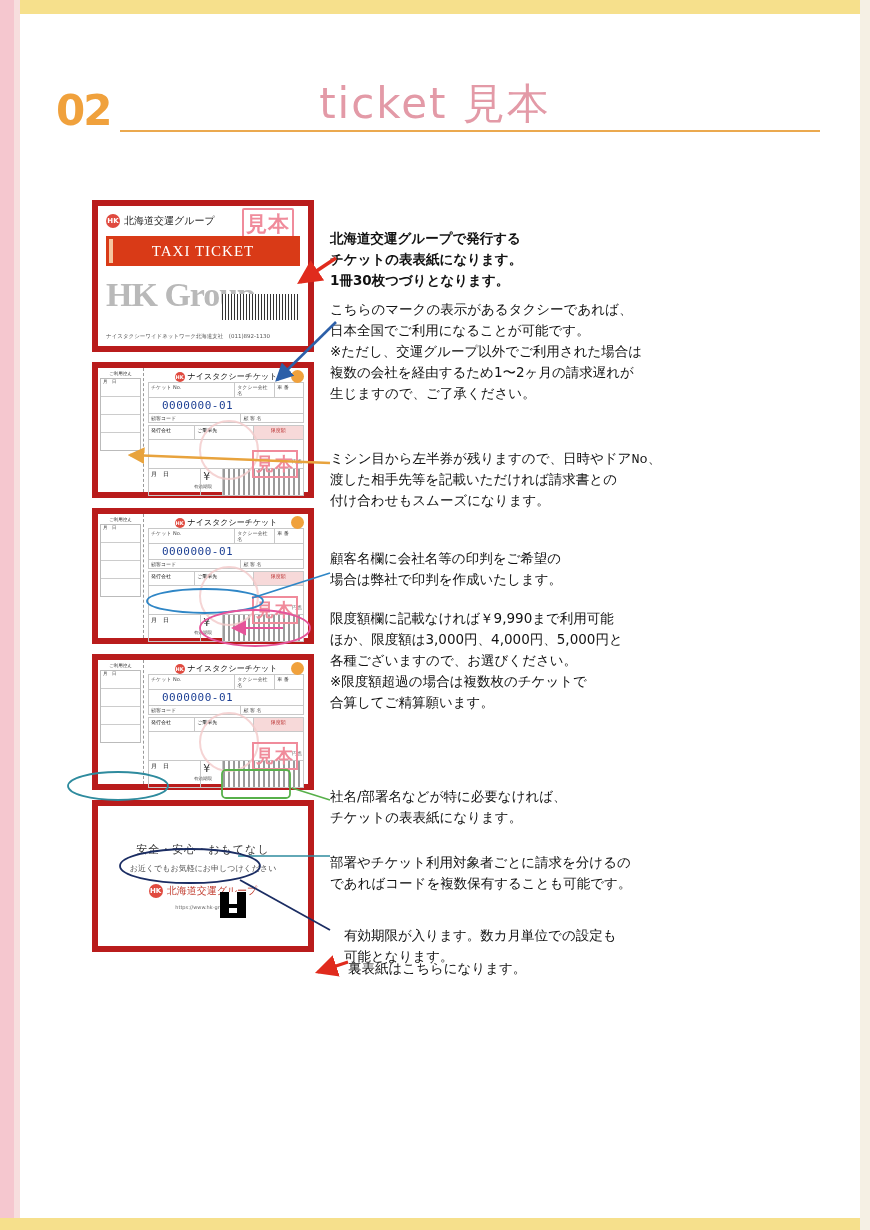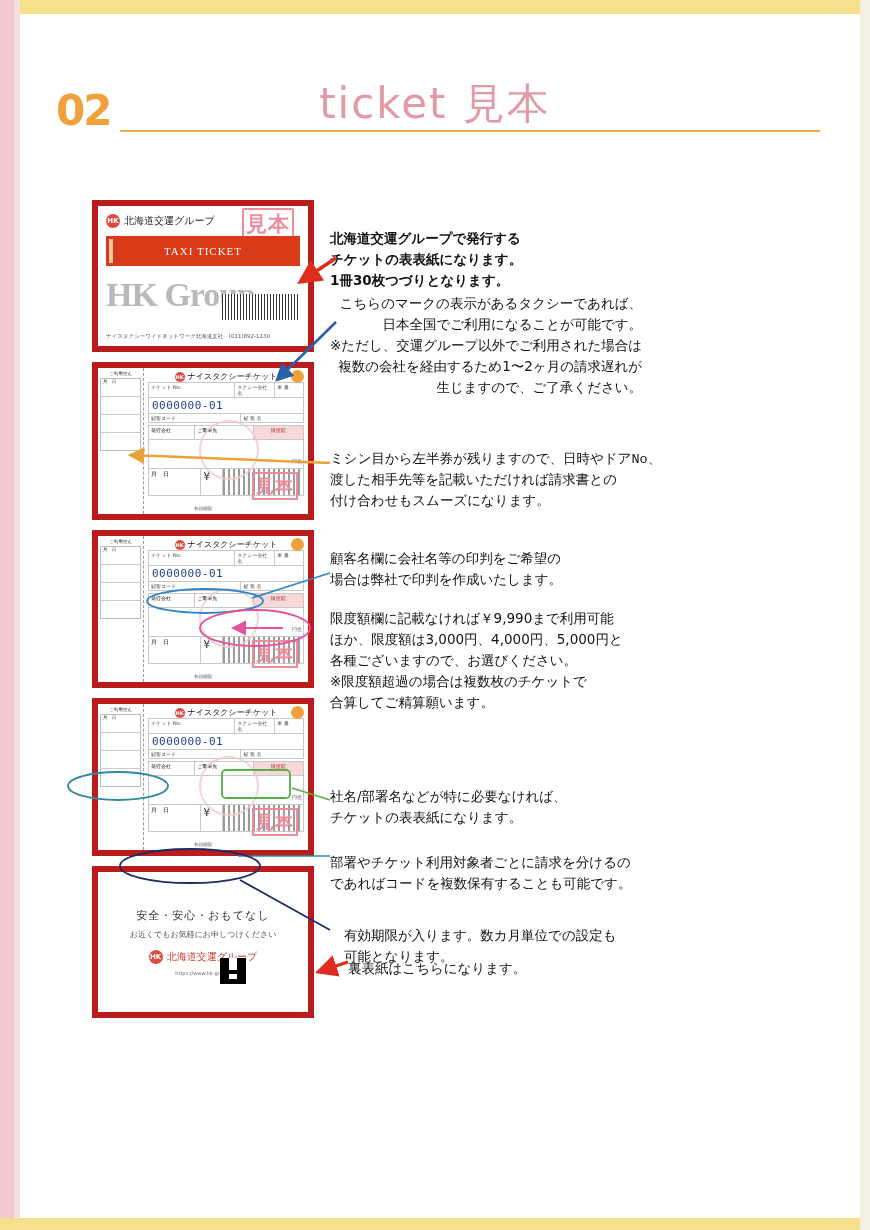--- a/index.html
+++ b/index.html
@@ -57,33 +57,33 @@
     letter-spacing:1px;
   }
   .red-band{
     margin-top:6px;height:30px;background:#d93a17;
     display:flex;align-items:center;justify-content:center;
     position:relative;
   }
   .red-band:before{
     content:"";position:absolute;left:3px;top:3px;bottom:3px;width:4px;background:#f6c6a0;
   }
-  .red-band-text{color:#fff;font-size:11px;letter-spacing:1px;font-family:"Liberation Serif",serif;}
+  .red-band-text{color:#fff;font-size:15px;letter-spacing:1px;font-family:"Liberation Serif",serif;}
   .hkgroup{
     margin-top:10px;font-size:34px;color:#b9b9b9;font-weight:bold;
     font-family:"Liberation Serif",serif;letter-spacing:-1px;
   }
   .barcode{
     position:absolute;right:8px;bottom:26px;width:78px;height:26px;
     background:repeating-linear-gradient(90deg,#333 0 1px,#fff 1px 3px,#333 3px 4px,#fff 4px 6px);
   }
   .cover-foot{position:absolute;left:8px;bottom:6px;font-size:5.5px;color:#555;}
 
   
-  .ticket{height:158px;display:flex;}
+  .ticket{height:136px;display:flex;}
   .stub{
     width:46px;border-right:1px dashed #999;box-sizing:border-box;padding:3px 2px;
   }
   .stub-title{font-size:4.5px;color:#333;text-align:center;}
   .stub-cells{margin-top:2px;border:1px solid #bbb;}
   .stub-cells div{height:17px;border-bottom:1px solid #ccc;font-size:4.5px;color:#444;padding-left:2px;}
   .stub-cells div:last-child{border-bottom:none;}
   .ticket-body{flex:1;padding:3px 4px;position:relative;}
   .t-head{display:flex;align-items:center;gap:3px;justify-content:center;}
   .t-head .hk-badge{width:10px;height:10px;font-size:5px;line-height:10px;}
@@ -92,21 +92,21 @@
     position:absolute;right:4px;top:2px;width:13px;height:13px;border-radius:50%;
     background:#f0a13c;
   }
   .t-row{display:flex;font-size:5px;color:#444;border:1px solid #c8c8c8;border-bottom:none;}
   .t-row>div{padding:1px 2px;border-right:1px solid #c8c8c8;box-sizing:border-box;}
   .t-row>div:last-child{border-right:none;}
   .t-no{width:56%;}
   .t-co{width:26%;}
   .t-ct{width:18%;}
   .t-num{
-    font-size:11px;color:#1c3f94;letter-spacing:0.5px;padding:1px 3px;
+    font-size:11px;color:#1c3f94;letter-spacing:0.5px;padding:1px 13px;
     border:1px solid #c8c8c8;border-bottom:none;font-family:"DejaVu Sans Mono",monospace;
   }
   .t-row2{display:flex;font-size:5px;color:#444;border:1px solid #c8c8c8;}
   .t-row2>div{padding:1px 2px;border-right:1px solid #c8c8c8;box-sizing:border-box;}
   .t-row2>div:last-child{border-right:none;}
   .t-code{width:60%;}
   .t-cust{width:40%;}
   .t-mid{display:flex;margin-top:2px;font-size:5px;border:1px solid #c8c8c8;}
   .t-mid>div{padding:1px 2px;border-right:1px solid #c8c8c8;box-sizing:border-box;min-height:13px;}
   .t-mid>div:last-child{border-right:none;}
@@ -328,21 +328,21 @@
       <span class="back-brand">北海道交運グループ</span>
     </div>
     <div class="back-url">https://www.hk-grp.jp/</div>
     <div class="qr"></div>
   </div>
 </div>
 
 <div class="note" style="left:330px;top:228px;font-weight:bold;">北海道交運グループで発行する
 チケットの表表紙になります。
 1冊30枚つづりとなります。</div>
-<div class="note" style="left:330px;top:293px;text-align:right;">こちらのマークの表示があるタクシーであれば、
+<div class="note" style="left:330px;top:299px;">こちらのマークの表示があるタクシーであれば、
 日本全国でご利用になることが可能です。
 ※ただし、交運グループ以外でご利用された場合は
 複数の会社を経由するため1〜2ヶ月の請求遅れが
 生じますので、ご了承ください。</div>
 <div class="note" style="left:330px;top:450px;font-family:Liberation Mono, monospace;">ミシン目から左半券が残りますので、日時やドアNo、
 渡した相手先等を記載いただければ請求書との
 付け合わせもスムーズになります。</div>
 <div class="note" style="left:330px;top:548px;">顧客名欄に会社名等の印判をご希望の
 場合は弊社で印判を作成いたします。</div>
 <div class="note" style="left:330px;top:608px;">限度額欄に記載なければ￥9,990まで利用可能

